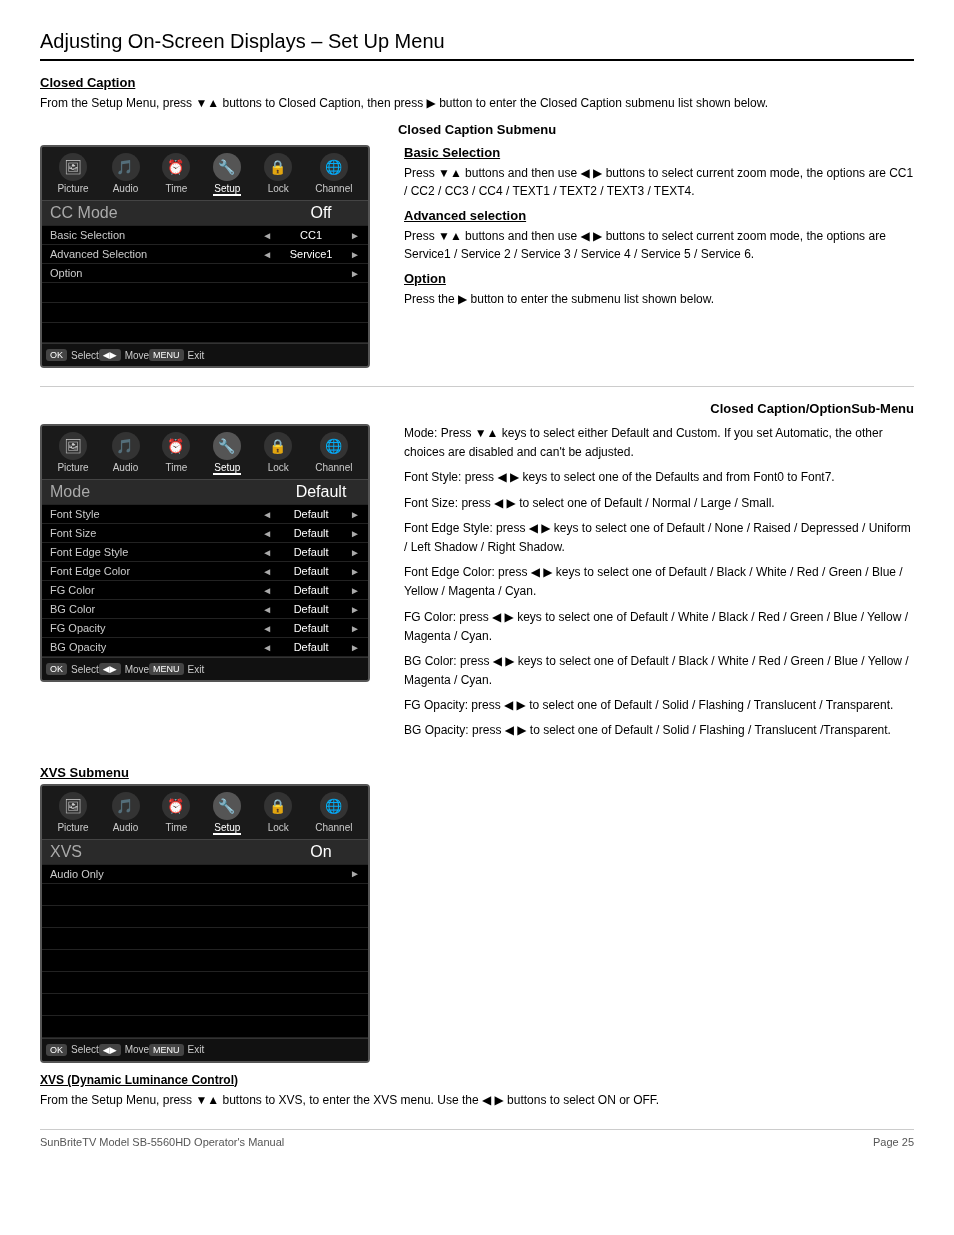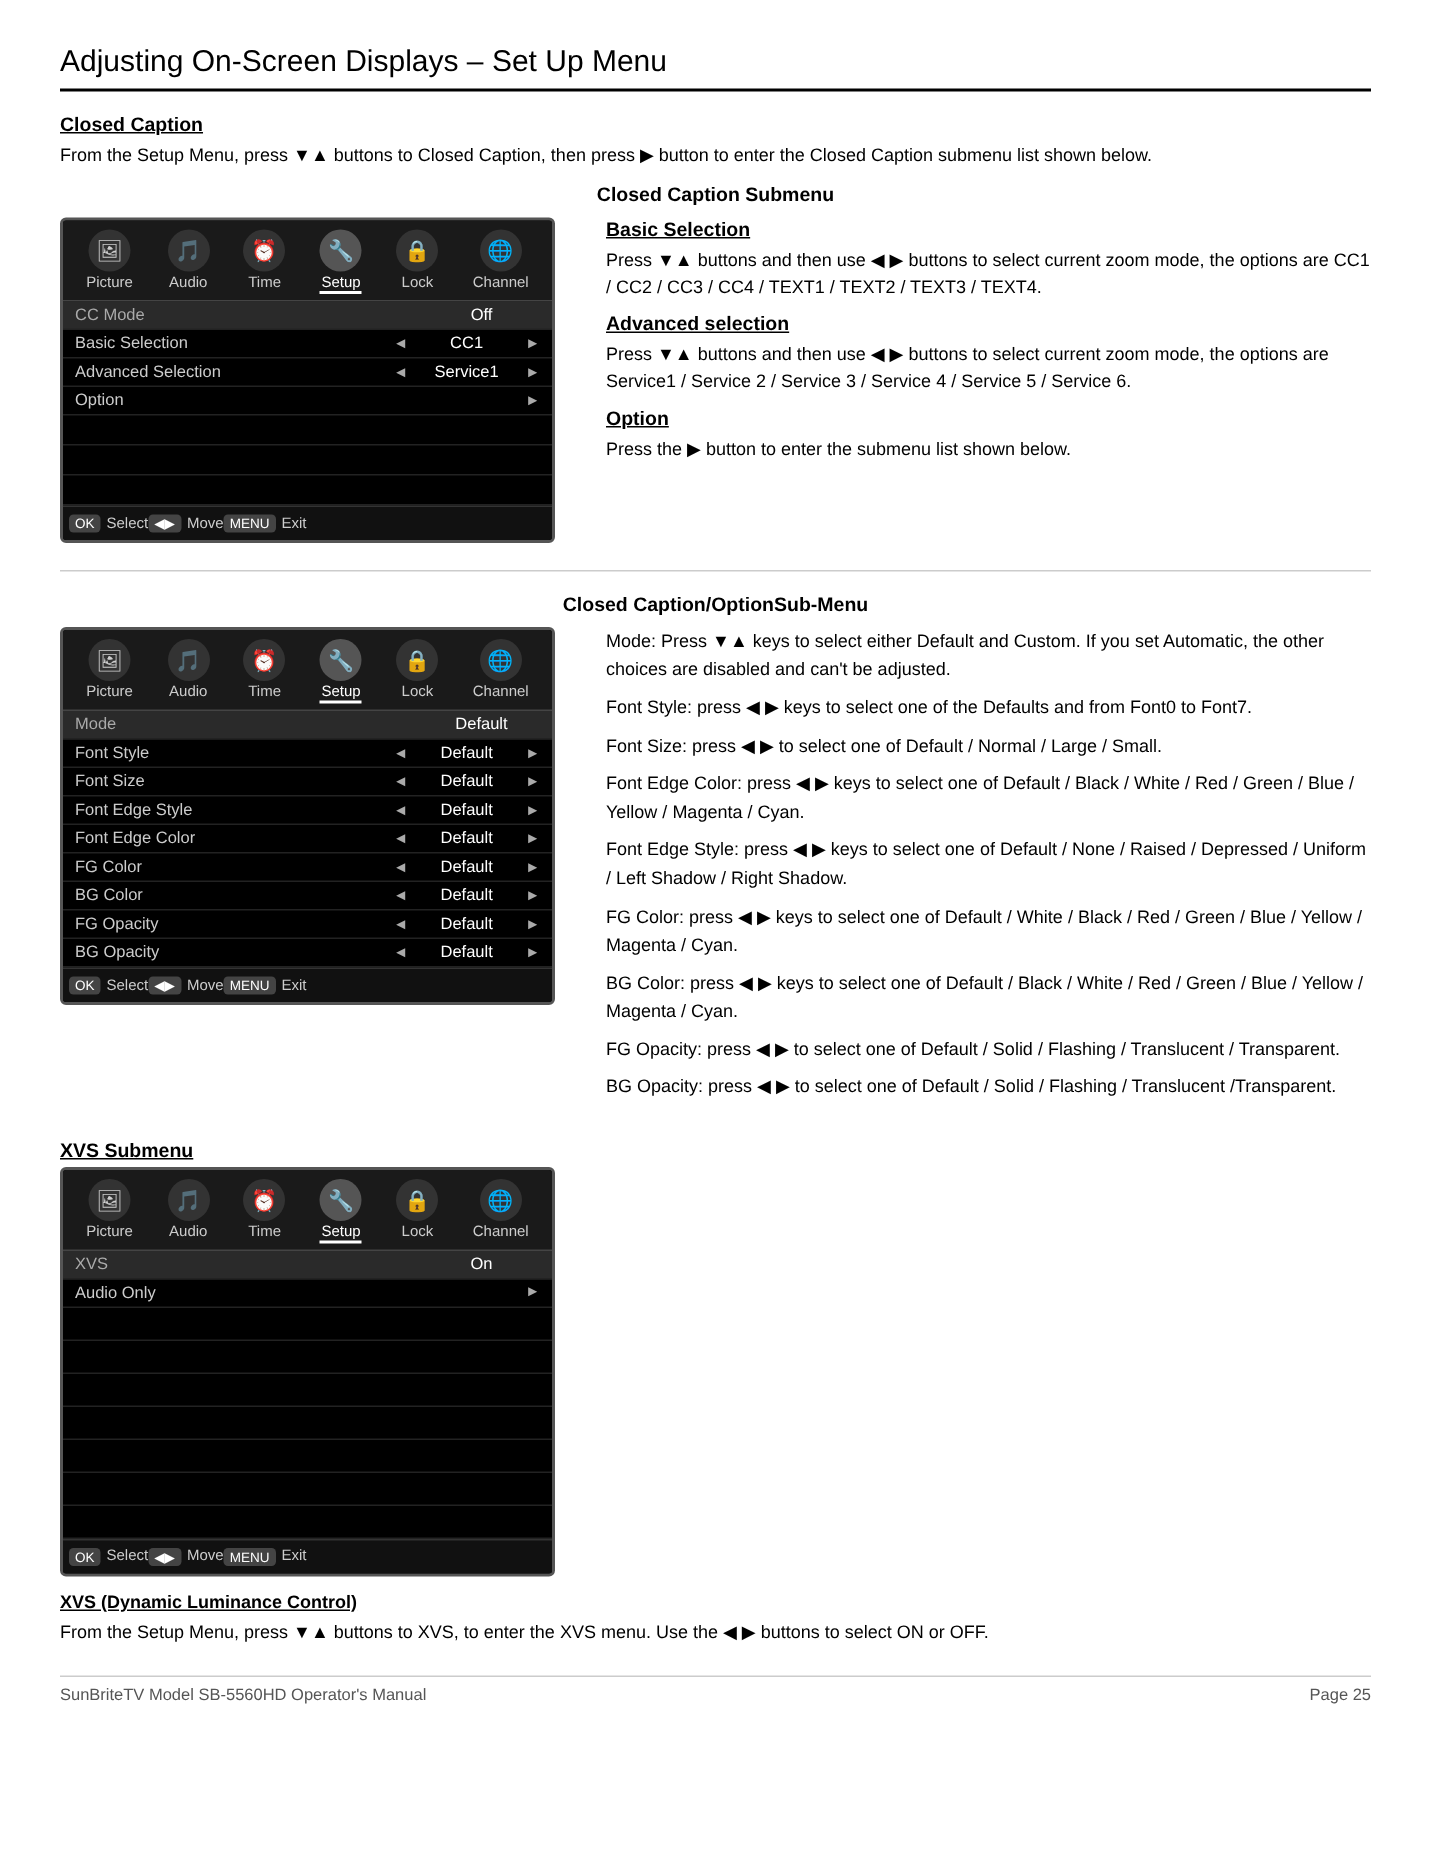--- a/index.html
+++ b/index.html
@@ -98,21 +98,21 @@
       display: flex;
       align-items: center;
       padding: 3px 8px;
       color: #ccc;
       font-size: 11px;
       border-bottom: 1px solid #222;
     }
     .tv-menu-row.header-row {
       background: #2a2a2a;
       color: #aaa;
-      font-size: 11px;
+      font-size: 16px;
     }
     .tv-menu-row .label { flex: 1; }
     .tv-menu-row .arrow-l { color: #aaa; margin-right: 4px; font-size: 10px; }
     .tv-menu-row .value { color: #fff; text-align: center; min-width: 70px; }
     .tv-menu-row .arrow-r { color: #aaa; margin-left: 4px; font-size: 10px; }
 
     .tv-menu-footer {
       background: #111;
       display: flex;
       justify-content: flex-start;
@@ -165,21 +165,21 @@
       margin: 14px 0;
     }
 
     .intro-text {
       font-size: 12px;
       line-height: 1.5;
       margin-bottom: 10px;
     }
 
     .full-width-submenu {
-      text-align: center;
+      text-align: right;
       font-weight: bold;
       font-size: 13px;
       margin-bottom: 8px;
     }
 
     
     .option-right {
       font-size: 12px;
       line-height: 1.6;
     }
@@ -429,26 +429,26 @@
       </div>
       <div class="item">
         <span class="item-label">Font Style:</span>
         <span> press ◀ ▶ keys to select one of the Defaults and from Font0 to Font7.</span>
       </div>
       <div class="item">
         <span class="item-label">Font Size:</span>
         <span> press ◀ ▶ to select one of Default / Normal / Large / Small.</span>
       </div>
       <div class="item">
+        <span class="item-label">Font Edge Style:</span>
+        <span> press ◀ ▶ keys to select one of Default / None / Raised / Depressed / Uniform / Left Shadow / Right Shadow.</span>
+      </div>
+      <div class="item">
         <span class="item-label">Font Edge Color:</span>
         <span> press ◀ ▶ keys to select one of Default / Black / White / Red / Green / Blue / Yellow / Magenta / Cyan.</span>
-      </div>
-      <div class="item">
-        <span class="item-label">Font Edge Style:</span>
-        <span> press ◀ ▶ keys to select one of Default / None / Raised / Depressed / Uniform / Left Shadow / Right Shadow.</span>
       </div>
       <div class="item">
         <span class="item-label">FG Color:</span>
         <span> press ◀ ▶ keys to select one of Default / White / Black / Red / Green / Blue / Yellow / Magenta / Cyan.</span>
       </div>
       <div class="item">
         <span class="item-label">BG Color:</span>
         <span> press ◀ ▶ keys to select one of Default / Black / White / Red / Green / Blue / Yellow / Magenta / Cyan.</span>
       </div>
       <div class="item">

